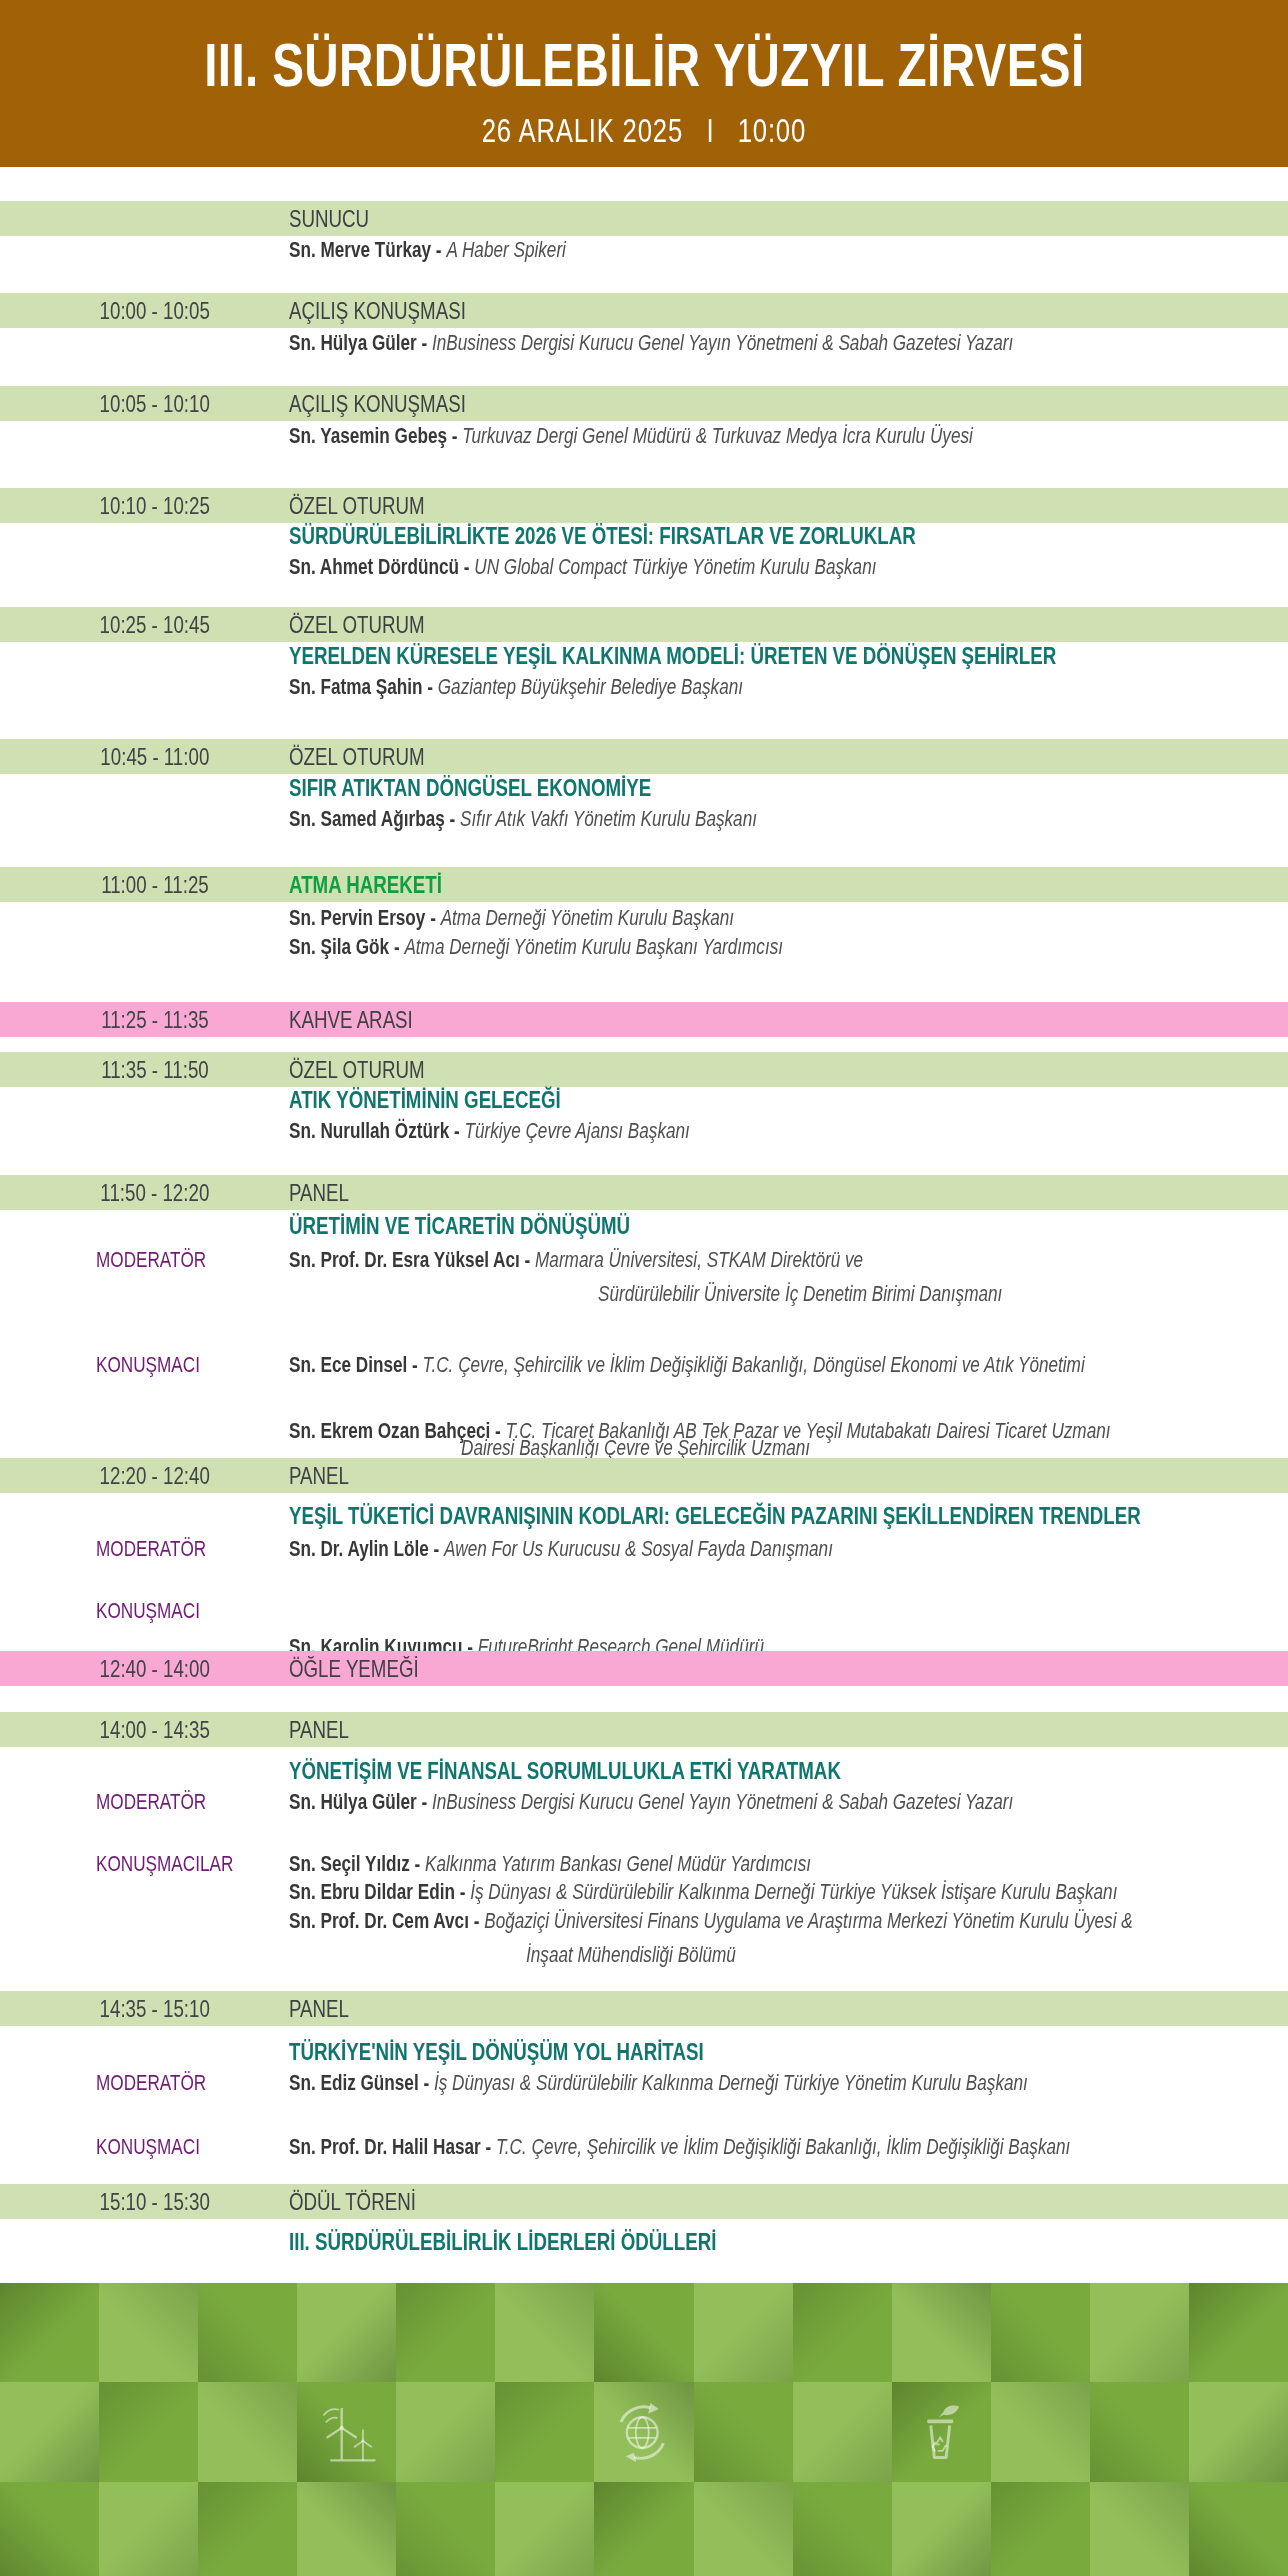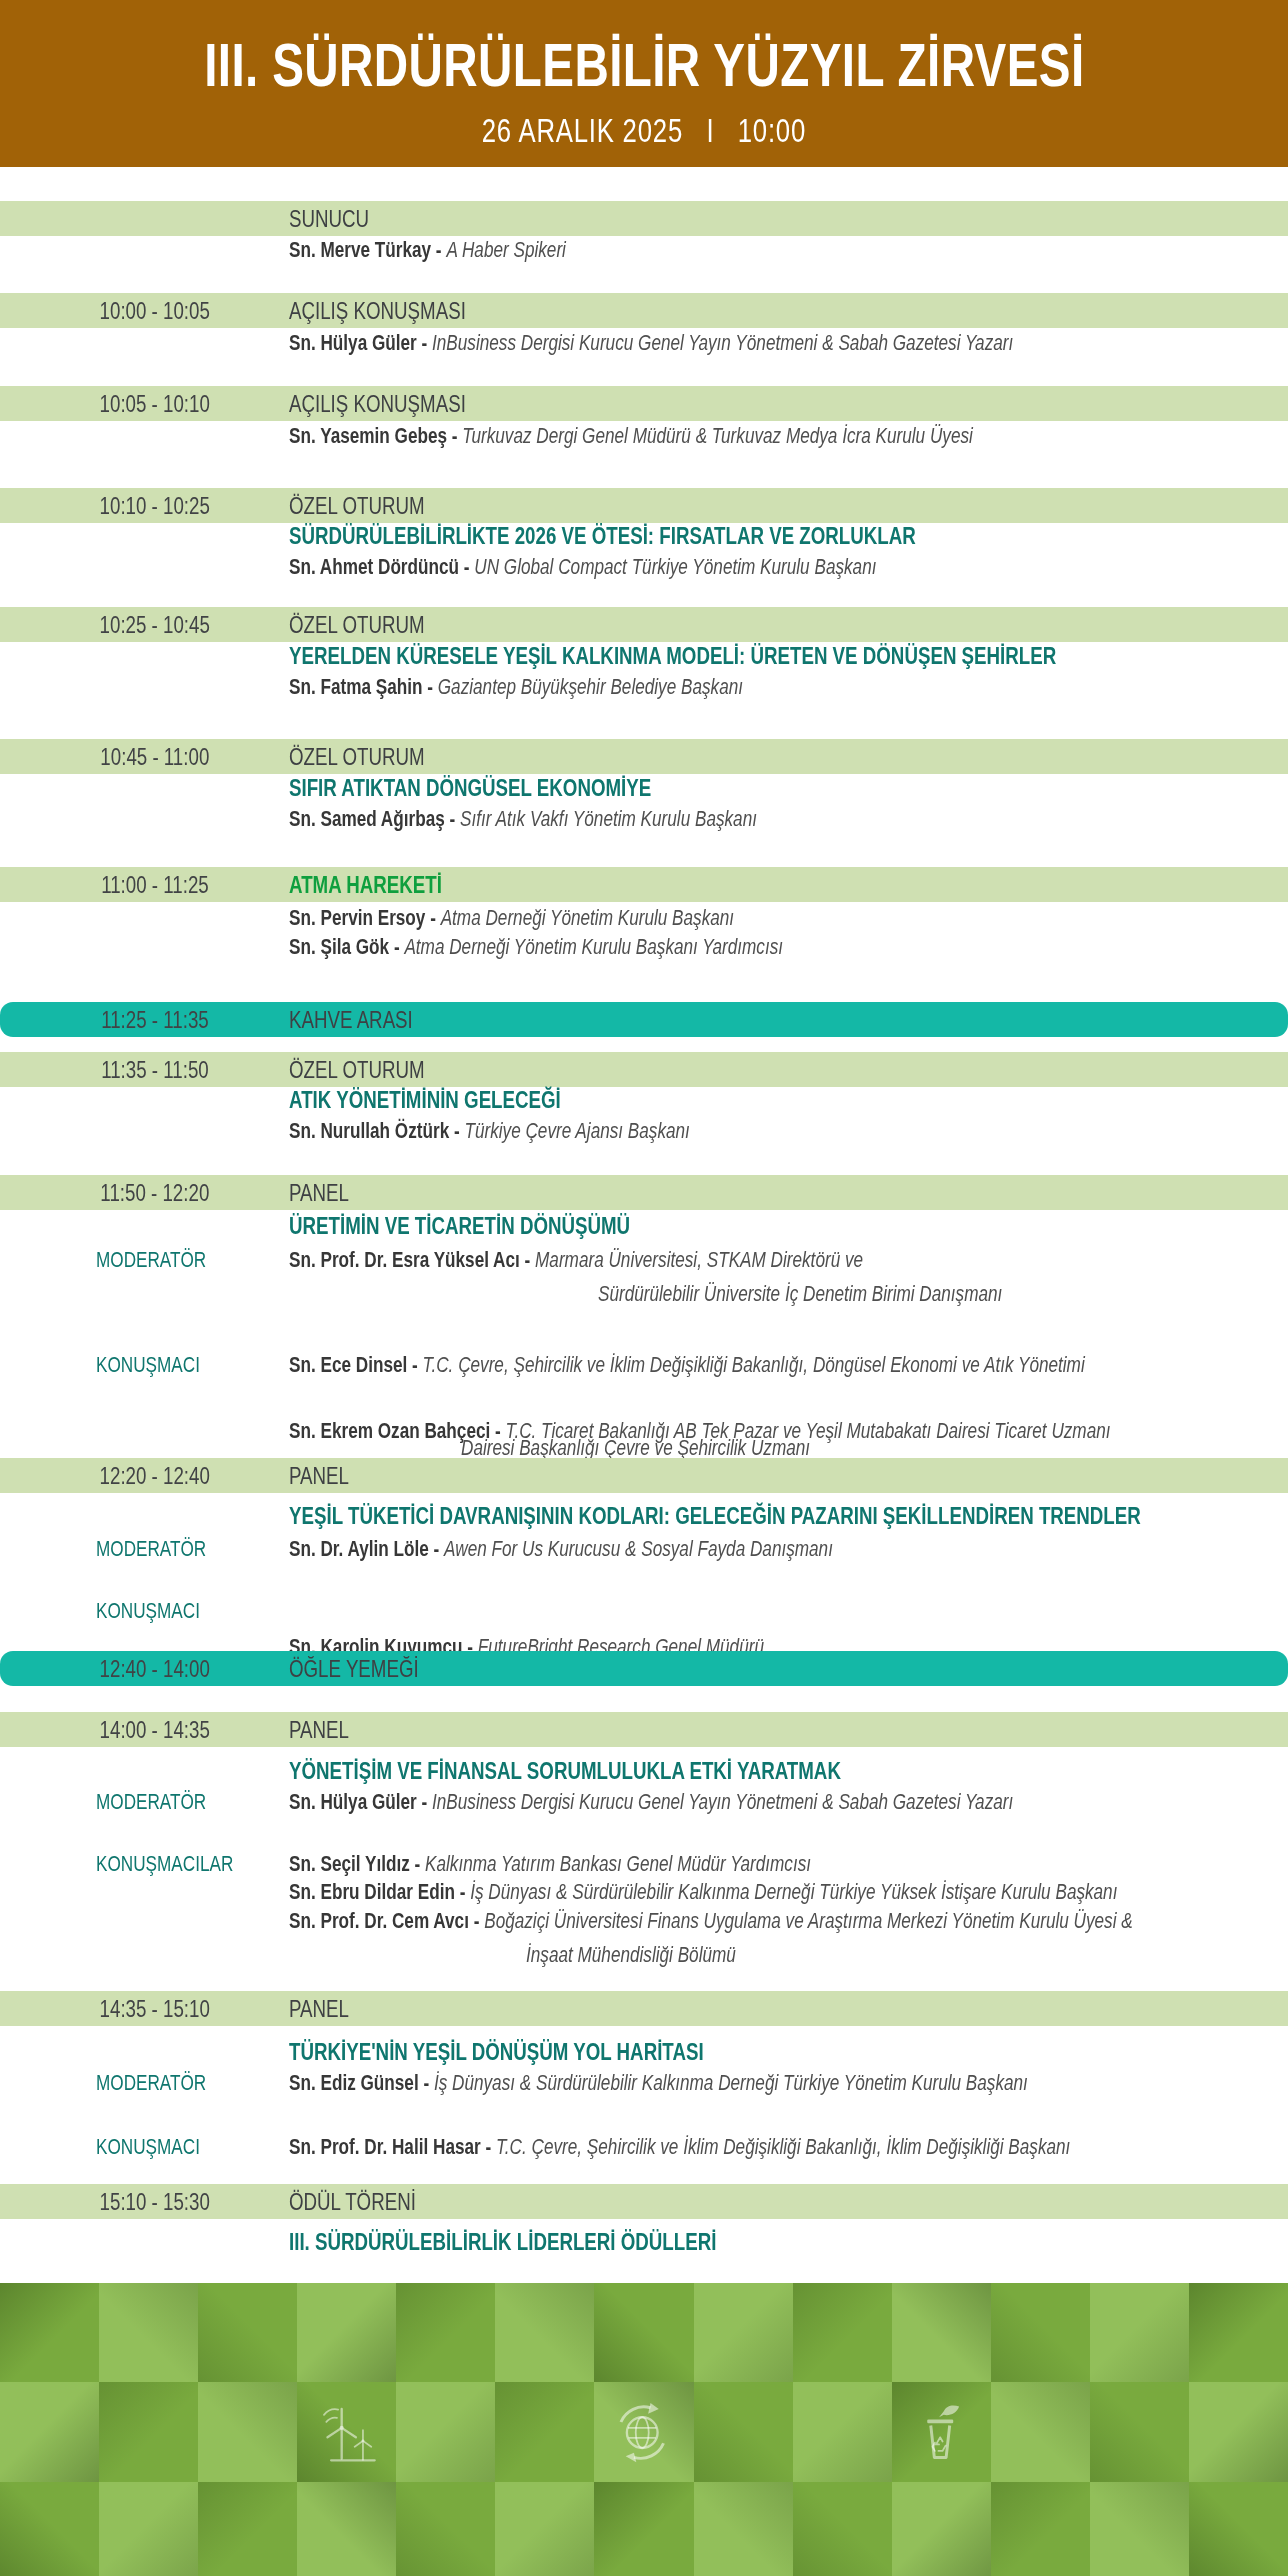--- a/index.html
+++ b/index.html
@@ -12,32 +12,32 @@
   .cond.center{transform-origin:50% 50%;}
   
   #header{position:absolute;left:0;top:0;width:1288px;height:167px;background:#a16207;}
   #header .title-row{position:absolute;left:0;top:30px;width:100%;text-align:center;
     font-size:61px;font-weight:700;color:#ffffff;letter-spacing:0.5px;}
   #header .date-row{position:absolute;left:0;top:112px;width:100%;text-align:center;
     font-size:33px;font-weight:400;color:#ffffff;letter-spacing:1px;}
   #header .date-sep{display:inline-block;margin:0 30px;font-weight:400;}
   
   .banner{position:absolute;left:0;width:1288px;height:35px;background:#cfe0b2;}
-  .banner.light{background:#14b8a6;border-radius:13px;}
+  .banner.light{background:#f9a8d4;}
   .banner .time{position:absolute;left:72px;top:0;width:165px;height:35px;line-height:35px;
     text-align:center;font-size:24px;color:#414345;}
   .banner .time .cond{transform-origin:50% 50%;}
   .banner .type{position:absolute;left:289px;top:0;height:47px;line-height:35px;
     font-size:24px;color:#3e4043;}
   .banner .type.green-type{color:#0f9f3e;font-weight:700;}
   .session-title{position:absolute;left:289px;font-size:24px;font-weight:700;color:#0f766e;line-height:27px;}
   .line{position:absolute;left:289px;font-size:22px;line-height:26px;color:#4f4f4f;}
   .line .name{font-weight:700;color:#373737;font-style:normal;}
   .line .desc{font-style:italic;color:#4f4f4f;}
-  .role{position:absolute;left:96px;font-size:22px;line-height:26px;color:#0f766e;text-align:right;}
+  .role{position:absolute;left:96px;font-size:22px;line-height:26px;color:#701a75;text-align:right;}
   
   #footer{position:absolute;left:0;top:2283px;width:1288px;height:398px;overflow:hidden;}
   .tile{position:absolute;}
   .tile svg{position:absolute;left:50%;top:50%;transform:translate(-50%,-50%);}
 </style>
 </head>
 <body>
 
 <div id="header">
   <div class="title-row">

